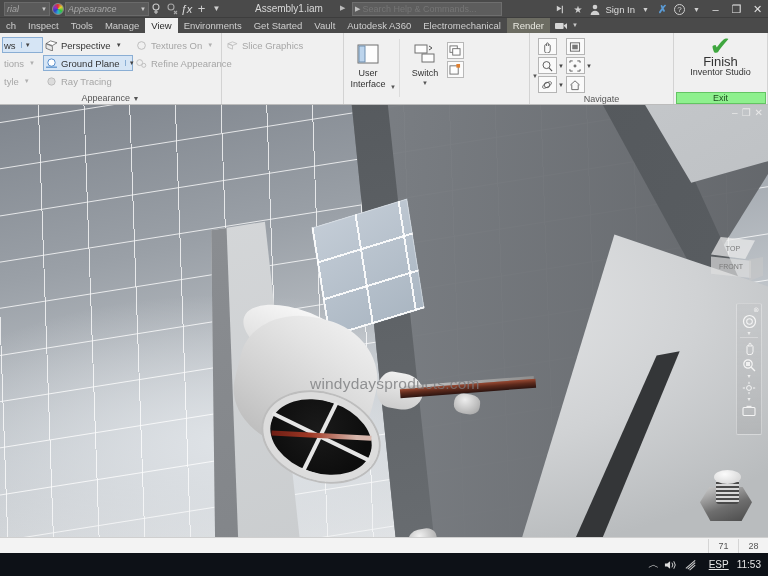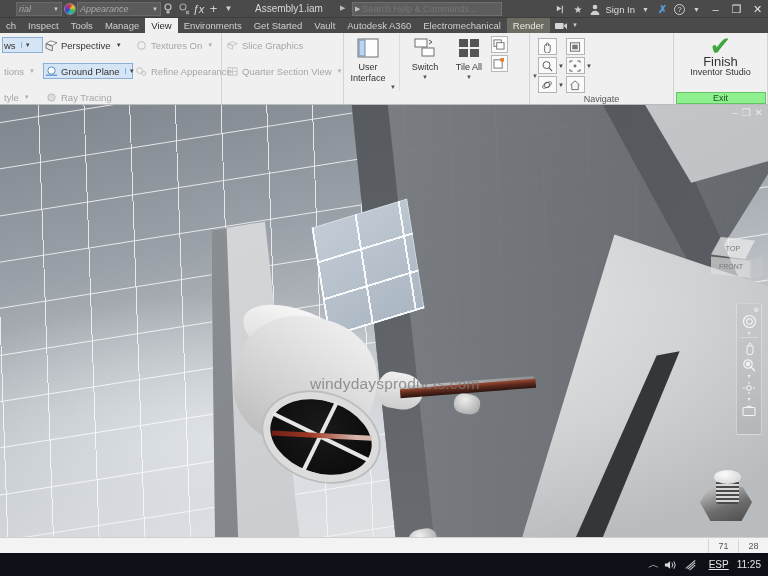--- a/index.html
+++ b/index.html
@@ -9,21 +9,21 @@
     background: #2b2b2b;
   }
   body { position: relative; }
 
   
   #titlebar {
     position: absolute; left: 0; top: 0; width: 768px; height: 18px;
     background: #4a4a4a; display: flex; align-items: center;
     border-bottom: 1px solid #3d3d3d;
   }
-  .qat-left { display: flex; align-items: center; height: 18px; padding-left: 16px; }
+  .qat-left { display: flex; align-items: center; height: 18px; padding-left: 4px; }
   .combo {
     height: 14px; background: #5a5a5a; border: 1px solid #6a6a6a;
     display: flex; align-items: center; justify-content: space-between;
     color: #a8a8a8; font-size: 9px; font-style: italic; padding: 0 2px;
   }
   .combo .cap { white-space: nowrap; overflow: hidden; }
   .caret { font-size: 6px; color: #c8c8c8; margin-left: 3px; }
   .qicon {
     width: 15px; height: 15px; display: flex; align-items: center;
     justify-content: center; color: #cfcfcf; font-size: 10px;
@@ -77,21 +77,21 @@
     position: absolute; left: 0; top: 33px; width: 768px; height: 72px;
     background: #f0f0f0; display: flex; align-items: stretch;
     border-bottom: 1px solid #bcbcbc;
   }
   .panel { position: relative; display: flex; flex-direction: column;
            border-right: 1px solid #d3d3d3; }
   .panel-body { flex: 1; display: flex; align-items: flex-start; padding: 3px 2px 0 2px; }
   .panel-title { height: 12px; line-height: 12px; text-align: center;
                  font-size: 9px; color: #555; }
 
-  .vcol { display: flex; flex-direction: column; gap: 10px; padding-top: 1px; }
+  .vcol { display: flex; flex-direction: column; gap: 2px; padding-top: 1px; }
   .srow {
     display: flex; align-items: center; height: 16px; padding: 0 2px;
     font-size: 9.5px; color: #333; white-space: nowrap; gap: 3px;
   }
   .srow.dim { color: #a6a6a6; }
   .srow.sel { background: #d6e5f5; border: 1px solid #8aaed4; padding: 0 1px; }
   .srow .split { border-left: 1px solid #8aaed4; padding-left: 3px; margin-left: 2px;
                  font-size: 6px; color: #444; }
   .mini {
     width: 13px; height: 13px; flex: none; display: flex;
@@ -512,37 +512,27 @@
       <div class="vcol" style="width:118px">
         <div class="srow dim">
           <span class="mini">
             <svg width="13" height="11" viewBox="0 0 14 12">
                 <path d="M2 4l5-2 5 2-5 2z" fill="none" stroke="#bdbdbd" stroke-width=".9"></path>
                 <path d="M2 4v4l5 2v-4z" fill="none" stroke="#bdbdbd" stroke-width=".9"></path>
               </svg>
           </span>
           <span>Slice Graphics</span>
         </div>
-        <div class="srow dim">
-          <span class="mini">
-            <svg width="13" height="11" viewBox="0 0 14 12">
-                <rect x="2" y="2" width="10" height="8" fill="none" stroke="#bdbdbd" stroke-width=".9"></rect>
-                <path d="M7 2v8M2 6h10" stroke="#bdbdbd" stroke-width=".8"></path>
-              </svg>
-          </span>
-          <span>Quarter Section View</span>
-          <span class="dd dim">▼</span>
-        </div>
       </div>
     </div>
     <div class="panel-title">&nbsp;</div>
   </div>
 
   <div class="panel" style="width:186px">
-    <div class="panel-body" style="padding-top:0">
+    <div class="panel-body" style="padding-top:6px">
       <div class="bigbtn">
         <span class="ico">
           <svg width="24" height="22" viewBox="0 0 24 22">
               <rect x="2" y="2" width="20" height="18" fill="#fdfdfd" stroke="#6f6f6f"></rect>
               <rect x="3" y="3" width="6" height="16" fill="#bcd4ec" stroke="#6f8fb0"></rect>
             </svg>
         </span>
         <span class="lbl">User</span>
         <span class="lbl">Interface</span>
       </div>
@@ -552,32 +542,20 @@
         <span class="ico">
           <svg width="24" height="22" viewBox="0 0 24 22">
               <rect x="2" y="2" width="12" height="8" fill="#fdfdfd" stroke="#6f6f6f"></rect>
               <rect x="9" y="11" width="12" height="8" fill="#fdfdfd" stroke="#6f6f6f"></rect>
               <path d="M16 3l3 2-3 2" fill="none" stroke="#555"></path>
             </svg>
         </span>
         <span class="lbl">Switch</span>
         <span class="dd2">▼</span>
       </div>
-      <div class="bigbtn">
-        <span class="ico">
-          <svg width="24" height="22" viewBox="0 0 24 22">
-              <rect x="2" y="2" width="9" height="8" fill="#555"></rect>
-              <rect x="13" y="2" width="9" height="8" fill="#555"></rect>
-              <rect x="2" y="12" width="9" height="8" fill="#555"></rect>
-              <rect x="13" y="12" width="9" height="8" fill="#555"></rect>
-            </svg>
-        </span>
-        <span class="lbl">Tile All</span>
-        <span class="dd2">▼</span>
-      </div>
       <div style="display:flex;flex-direction:column;padding-top:3px">
         <div class="smallbtn">
           <svg width="12" height="11" viewBox="0 0 13 12">
               <rect x="1" y="1" width="8" height="7" fill="#fff" stroke="#6f6f6f"></rect>
               <rect x="4" y="4" width="8" height="7" fill="#fff" stroke="#6f6f6f"></rect>
             </svg>
         </div>
         <div class="smallbtn">
           <svg width="12" height="11" viewBox="0 0 13 12">
               <rect x="1" y="2" width="9" height="9" fill="#fff" stroke="#6f6f6f"></rect>
@@ -750,14 +728,14 @@
         <path d="M1 4.5h2.5L6.5 2v8L3.5 7.5H1z" fill="#dcdcdc"></path>
         <path d="M8.5 3.5a4 4 0 010 5M10.5 2a6.5 6.5 0 010 8" fill="none" stroke="#dcdcdc" stroke-width="1"></path>
       </svg>
   </div>
   <div class="tray">
     <svg width="14" height="12" viewBox="0 0 15 12">
         <path d="M2 9.5L12 1M4 10.5L12 3.5M6 11.5L12 6.2" stroke="#cfcfcf" stroke-width="1.1" fill="none"></path>
       </svg>
   </div>
   <div id="tray-lang">ESP</div>
-  <div id="tray-clock">11:25</div>
+  <div id="tray-clock">11:53</div>
 </div>
 
 </body></html>

